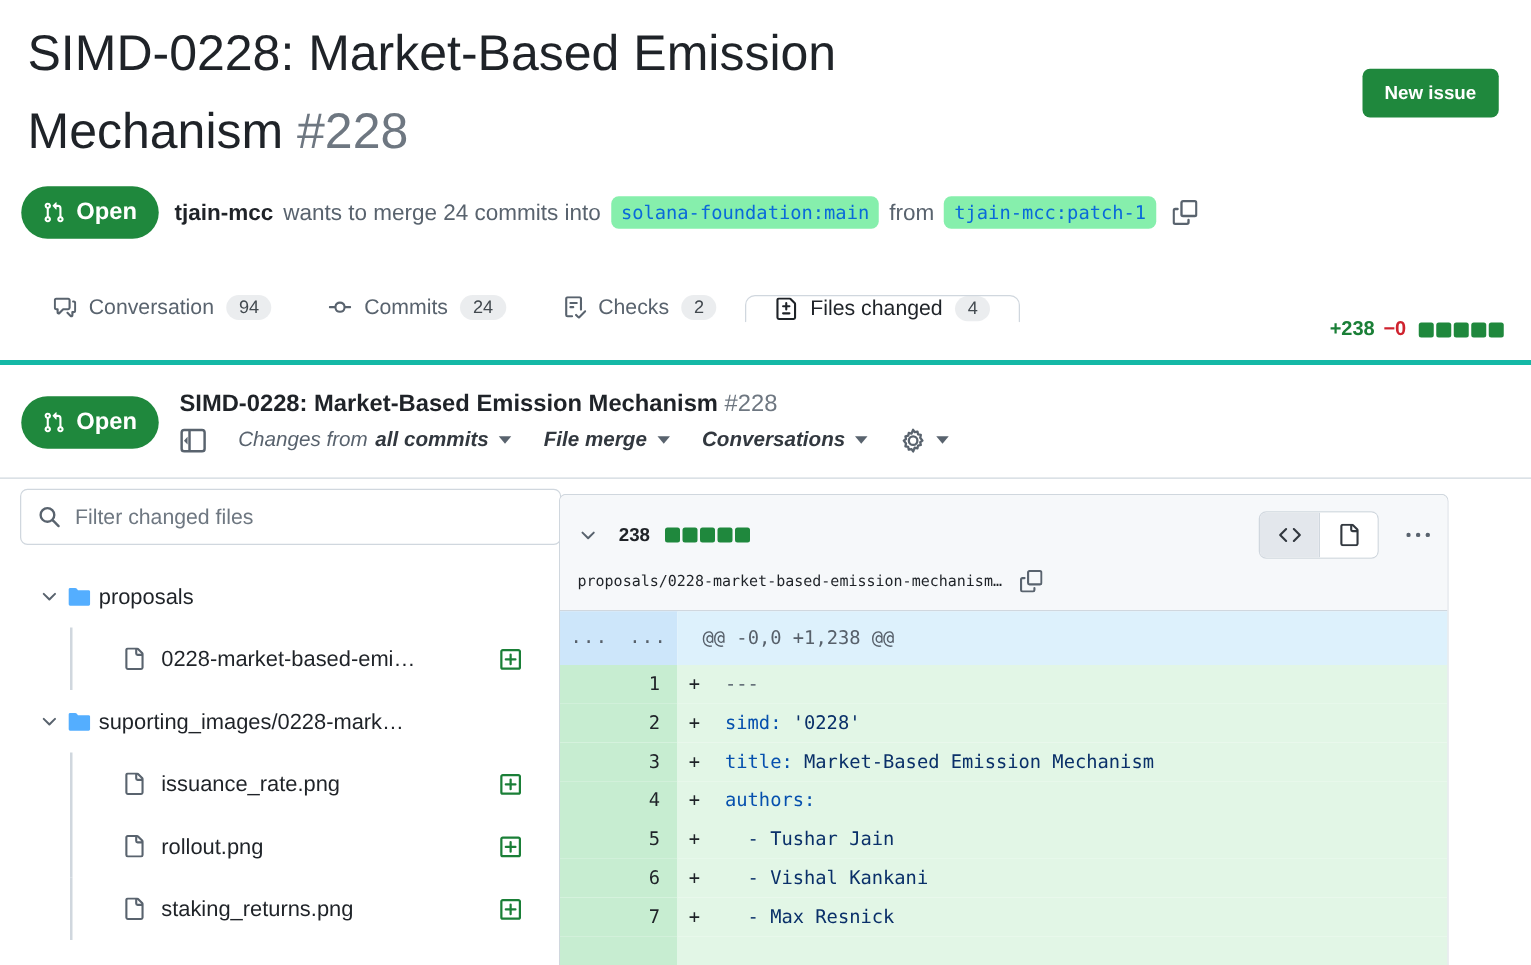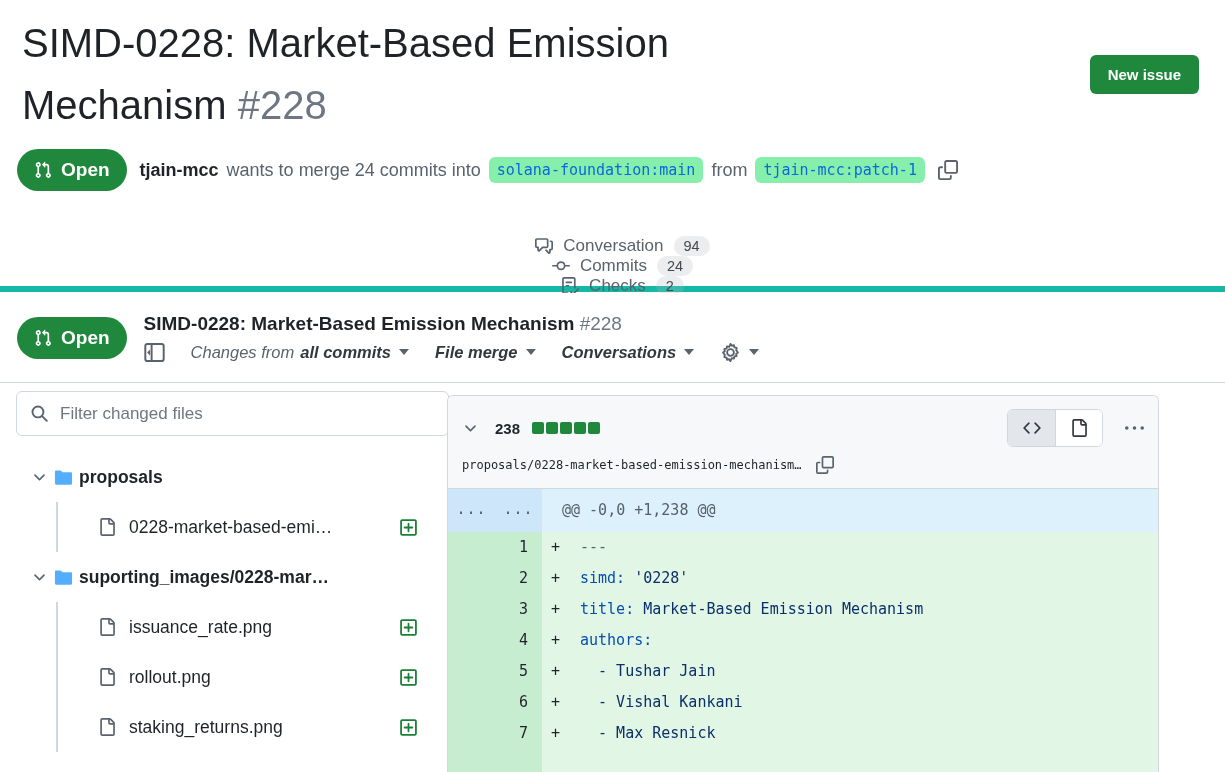--- a/index.html
+++ b/index.html
@@ -17,21 +17,21 @@
   .open-pill { display:flex; align-items:center; gap:9px; background:#1f883d; color:#fff;
     border-radius:999px; padding:10px 17px; font-size:19px; font-weight:700; }
   .status-text { font-size:18px; color:#59636e; display:flex; align-items:center; gap:8px; white-space:nowrap; }
   .status-text .author { font-weight:700; color:#1f2328; }
   .branch-pill { font-family:"DejaVu Sans Mono","Liberation Mono",monospace; font-size:15px;
     color:#0969da; background:#86efac; border-radius:6px; padding:4px 8px; }
   .icon-btn { background:none; border:none; cursor:pointer; display:inline-flex; align-items:center; }
 
   
   .tabnav { position:absolute; left:0; right:0; top:236px; height:56px;
-    border-bottom:6px solid #14b8a6; display:flex; align-items:center; padding-left:20px;flex-direction:column; }
+    border-bottom:4px solid #14b8a6; display:flex; align-items:flex-start; padding-left:20px; }
   .tab { display:flex; align-items:center; gap:10px; padding:0 23px; background:transparent;
     border:none; font-size:17px; color:#59636e; cursor:pointer; }
   .tab.active { background:#fff; border:1px solid #d0d7de; border-bottom:1px solid #fff;
     border-radius:8px 8px 0 0; margin-bottom:-1px; color:#1f2328; font-weight:400; }
   .counter { background:rgba(175,184,193,.25); border-radius:999px; padding:2px 10px;
     font-size:14.5px; color:#42494f; }
   .diffstat { position:absolute; right:22px; top:0; height:55px; display:flex; align-items:center; gap:7px;
     font-size:16px; font-weight:700; }
   .additions { color:#1a7f37; }
   .deletions { color:#cf222e; }
@@ -53,21 +53,21 @@
 
   
   .sidebar { position:absolute; left:16px; top:391px; width:414px; }
   .filter-box { width:433px; height:45px; border:1px solid #d0d7de; border-radius:6px;
     display:flex; align-items:center; padding-left:13px; gap:11px; background:#fff; }
   .filter-box input { border:none; outline:none; font-size:17px; width:330px;
     font-family:"Liberation Sans",sans-serif; color:#1f2328; }
   .filter-box input::placeholder { color:#6e7781; }
   .tree { margin-top:16px; }
   .tree-row { height:50px; display:flex; align-items:center; cursor:pointer; position:relative; }
-  .tree-folder { padding-left:14px; gap:6px;font-weight:bold; }
+  .tree-folder { padding-left:14px; gap:6px; }
   .tree-folder .chev { display:flex; width:18px; justify-content:center; }
   .tree-file { padding-left:82px; gap:13px; }
   .tree-file::before { content:""; position:absolute; left:40px; top:0; bottom:0; width:2px; background:#d0d7de; }
   .tree-label { font-size:17.5px; color:#1f2328; white-space:nowrap; overflow:hidden;
     text-overflow:ellipsis; max-width:255px; }
   .tree-file .added-ico { position:absolute; right:12px; display:flex; }
 
   
   .diff-card { position:absolute; left:447px; top:395px; width:712px; height:377px;
     border:1px solid #d0d7de; border-bottom:none; border-radius:6px 6px 0 0; overflow:hidden; background:#fff; }
@@ -168,20 +168,31 @@
   </button>
   <button class="tab active">
     <span>
       <svg width="18" height="18" viewBox="0 0 16 16" fill="#1f2328">
           <path d="M1 1.75C1 .784 1.784 0 2.75 0h7.586c.464 0 .909.184 1.237.513l2.914 2.914c.329.328.513.773.513 1.237v9.586A1.75 1.75 0 0 1 13.25 16H2.75A1.75 1.75 0 0 1 1 14.25Zm1.75-.25a.25.25 0 0 0-.25.25v12.5c0 .138.112.25.25.25h10.5a.25.25 0 0 0 .25-.25V4.664a.25.25 0 0 0-.073-.177l-2.914-2.914a.25.25 0 0 0-.177-.073ZM8 3.25a.75.75 0 0 1 .75.75v1.5h1.5a.75.75 0 0 1 0 1.5h-1.5v1.5a.75.75 0 0 1-1.5 0V7h-1.5a.75.75 0 0 1 0-1.5h1.5V4A.75.75 0 0 1 8 3.25Zm-3 8a.75.75 0 0 1 .75-.75h4.5a.75.75 0 0 1 0 1.5h-4.5a.75.75 0 0 1-.75-.75Z"></path>
         </svg>
     </span>
     <span>Files changed</span>
     <span class="counter">4</span>
   </button>
+  <div class="diffstat">
+    <span class="additions">+238</span>
+    <span class="deletions">−0</span>
+    <span class="blocks">
+        <i></i>
+        <i></i>
+        <i></i>
+        <i></i>
+        <i></i>
+      </span>
+  </div>
 </nav>
 
 <div class="sticky-bar">
   <span class="open-pill">
     <span>
       <svg width="18" height="18" viewBox="0 0 16 16" fill="#fff">
           <path d="M1.5 3.25a2.25 2.25 0 1 1 3 2.122v5.256a2.251 2.251 0 1 1-1.5 0V5.372A2.25 2.25 0 0 1 1.5 3.25Zm5.677-.177L9.573.677A.25.25 0 0 1 10 .854V2.5h1A2.5 2.5 0 0 1 13.5 5v5.628a2.251 2.251 0 1 1-1.5 0V5a1 1 0 0 0-1-1h-1v1.646a.25.25 0 0 1-.427.177L7.177 3.427a.25.25 0 0 1 0-.354ZM3.75 2.5a.75.75 0 1 0 0 1.5.75.75 0 0 0 0-1.5Zm0 9.5a.75.75 0 1 0 0 1.5.75.75 0 0 0 0-1.5Zm8.25.75a.75.75 0 1 0 1.5 0 .75.75 0 0 0-1.5 0Z"></path>
         </svg>
     </span>
     <span>Open</span>

